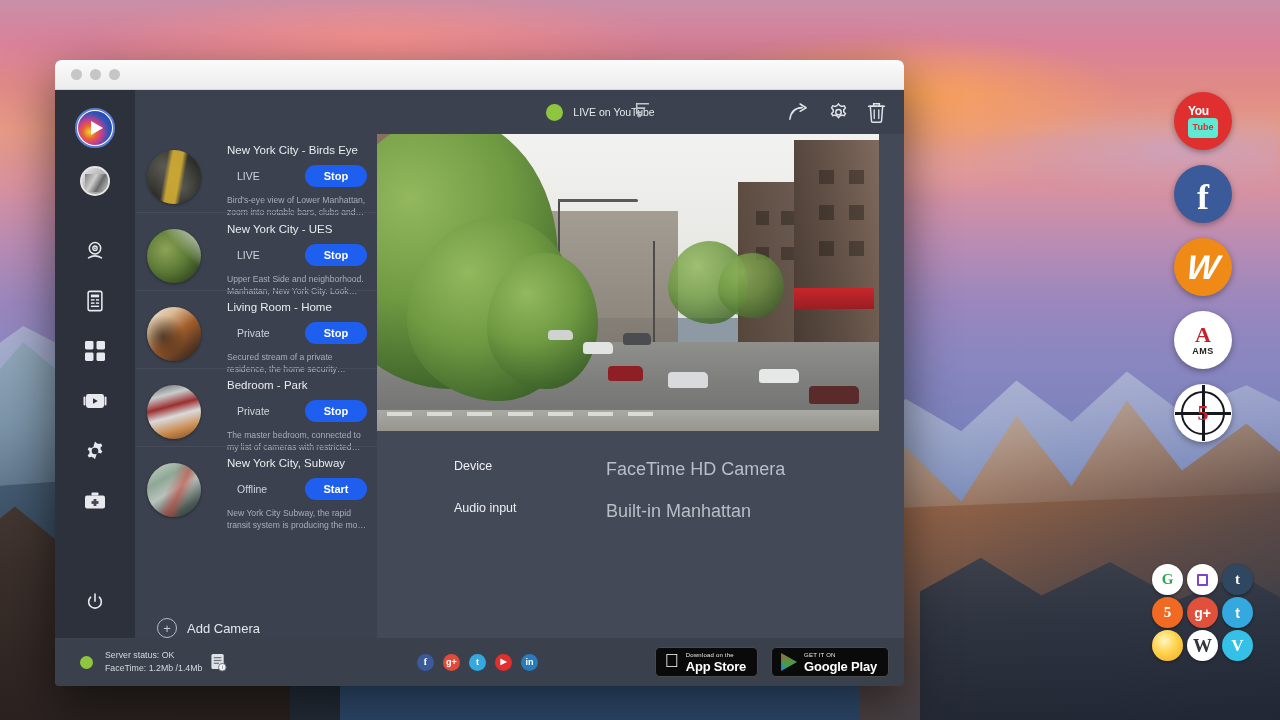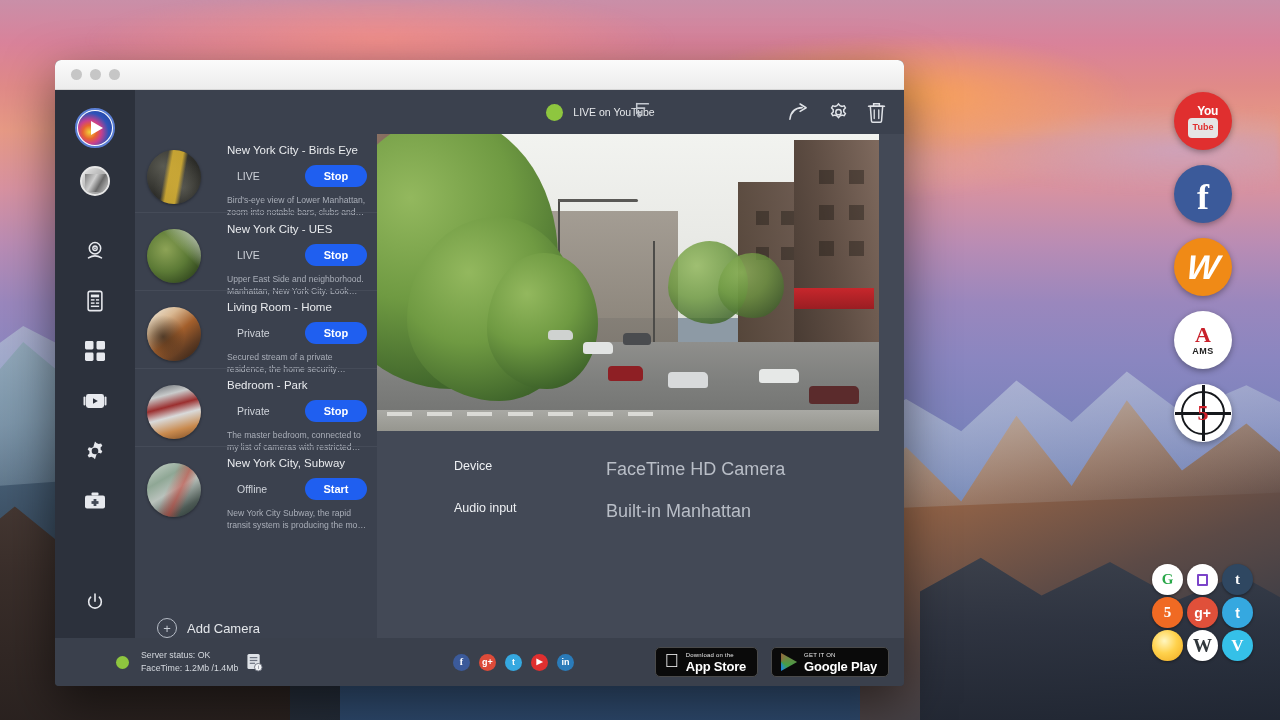--- a/index.html
+++ b/index.html
@@ -78,24 +78,24 @@
     box-shadow: 0 2px 6px rgba(0,0,0,.35);
     position: relative; overflow: hidden;
   }
   .dock-icon.yt { background: #e02f2f; }
   .dock-icon.fb { background: #3b5a9a; }
   .dock-icon.wz { background: #f08a16; }
   .dock-icon.ams { background: #ffffff; }
   .dock-icon.fms { background: #ffffff; }
 
   .yt-box {
-    width: 30px; height: 20px; background: #e5e5e5; border-radius: 4px;
-    display: flex; align-items: center; justify-content: center;
-  }
-  .yt-stack { display:flex; flex-direction:column; align-items:flex-end; gap:1px; }
+    width: 30px; height: 20px; background: #5eead4; border-radius: 4px;
+    display: flex; align-items: center; justify-content: center;
+  }
+  .yt-stack { display:flex; flex-direction:column; align-items:flex-start; gap:1px; }
   .yt-you { color:#fff; font-size:12px; font-weight:bold; line-height:1; letter-spacing:-.3px; }
   .yt-tube { color:#e02f2f; font-size:9px; font-weight:bold; line-height:1; }
   .fb-f { color:#fff; font-size:36px; font-weight:bold; font-family:"Liberation Serif", serif; line-height:1; margin-bottom:-6px; }
   .wz-bolt { color:#fff; font-size:34px; font-weight:bold; font-style:italic; line-height:1; transform:skewX(-8deg); }
   .ams-stack { display:flex; flex-direction:column; align-items:center; gap:1px; }
   .ams-a { color:#c8202a; font-size:22px; font-weight:bold; font-family:"Liberation Serif", serif; line-height:1; }
   .ams-t { color:#222; font-size:9px; font-weight:bold; line-height:1; letter-spacing:.5px; }
   .fms-ring {
     width: 44px; height: 44px; border-radius: 50%; border: 2.5px solid #16181c;
     display:flex; align-items:center; justify-content:center; position:relative;
@@ -278,21 +278,21 @@
     padding: 5px 19px; border-radius: 12px; cursor: pointer; font-weight: 500;
   }
   #details { padding: 28px 0 0 77px; }
   .detail-row { display: flex; margin-bottom: 21px; }
   .detail-label { width: 152px; font-size: 12.5px; color: #eef0f3; flex: 0 0 152px; }
   .detail-value { font-size: 18px; color: #b9bec7; }
 
   
   #bottombar {
     height: 48px; flex: 0 0 48px; background: #3a404c;
-    display: flex; align-items: center; position: relative; padding-left: 36px;
+    display: flex; align-items: center; position: relative;
   }
   #status-wrap { display: flex; align-items: center; gap: 12px; padding-left: 25px; width: 322px; }
   #status-dot { width: 13px; height: 13px; border-radius: 50%; background: #8ec63f; flex: 0 0 13px; }
   #status-lines { font-size: 8.8px; color: #d5d9df; line-height: 1.5; }
   #status-doc { margin-left: -4px; }
   #social-row { display: flex; gap: 9px; margin-left: 40px; }
   .soc {
     width: 17px; height: 17px; border-radius: 50%;
     display: flex; align-items: center; justify-content: center;
     color: #fff; font-size: 10px; font-weight: bold; line-height: 1; cursor: pointer;

